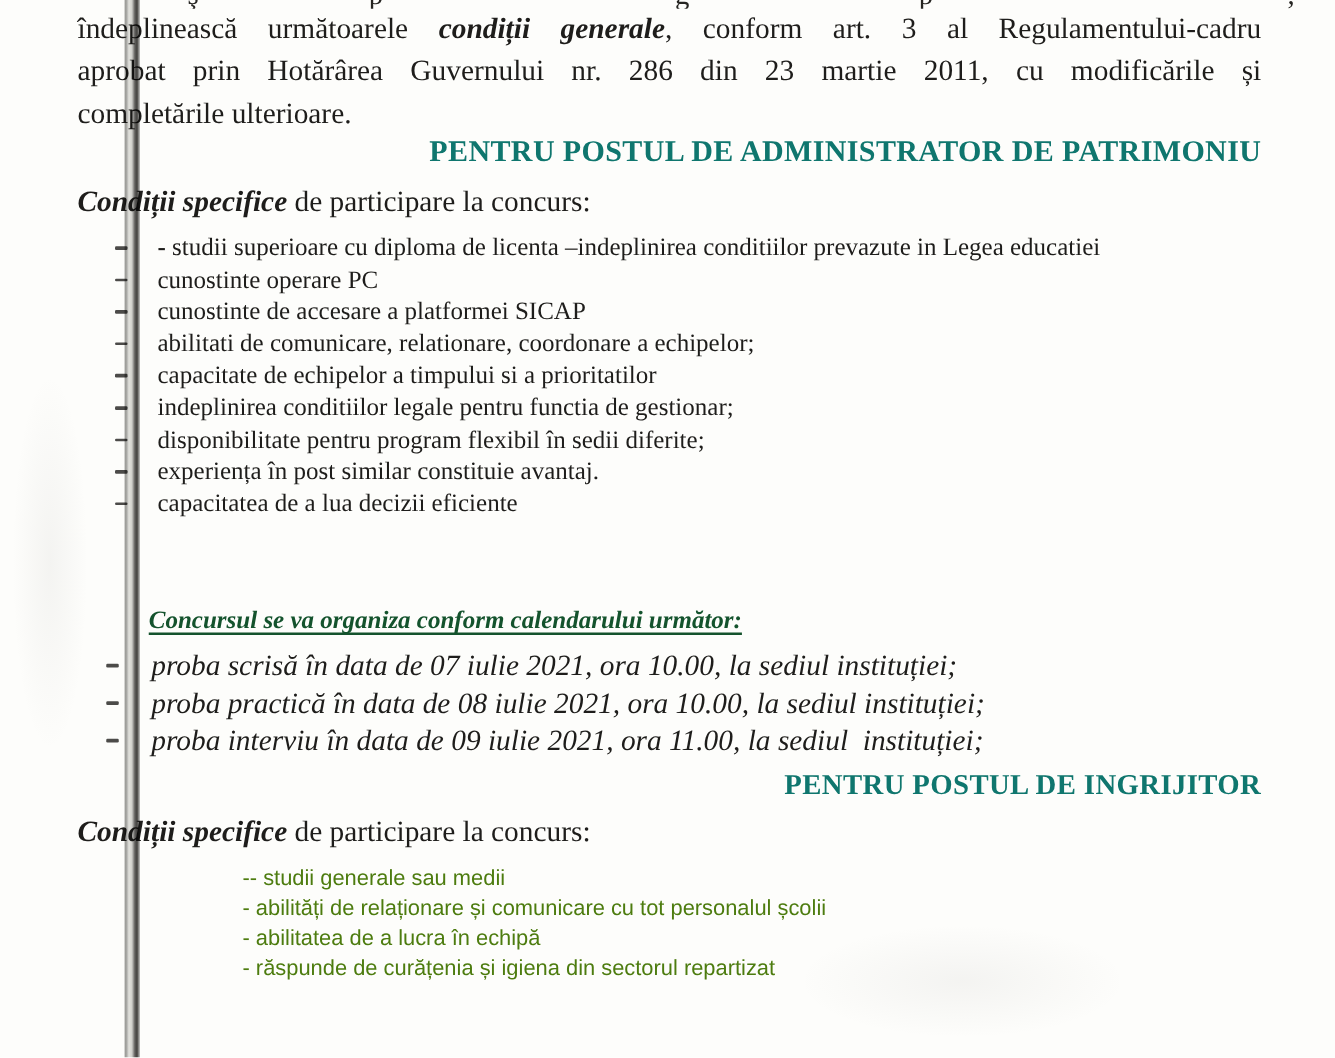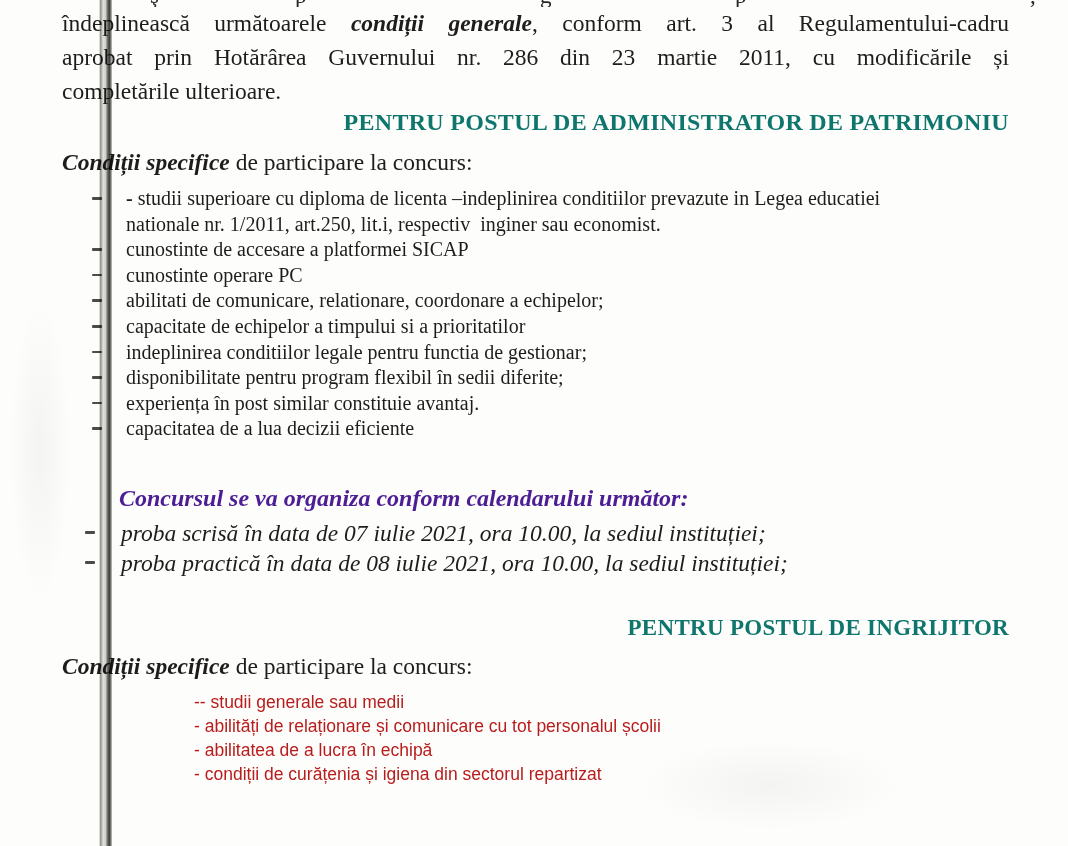--- a/index.html
+++ b/index.html
@@ -55,33 +55,33 @@
   .list-admin .row{position:relative;padding-left:64px;line-height:25.6px;white-space:pre-wrap;}
   .row.mdash::before{
     content:"";position:absolute;left:30px;top:11px;width:10px;height:2.6px;
     background:#4c4b49;border-radius:1px;
   }
   .lead-dash{font-weight:bold;}
 
   
   .cal-heading{
     position:absolute;left:119px;top:485px;z-index:1;
-    font-size:24px;font-weight:bold;font-style:italic;color:#4c1d95;
-    text-decoration-thickness:2.4px;text-underline-offset:4px;
+    font-size:20px;font-weight:bold;font-style:italic;color:#14532d;
+    text-decoration:underline;text-decoration-thickness:2.4px;text-underline-offset:4px;
   }
   .list-cal{position:absolute;left:62px;top:518px;width:947px;z-index:1;
     font-size:23.5px;font-style:italic;}
   .list-cal .row{position:relative;padding-left:59px;line-height:30px;white-space:pre-wrap;}
   .list-cal .row.mdash::before{left:23px;top:13px;}
 
   
   .list-ing{
     position:absolute;left:62px;top:690px;width:947px;z-index:1;
     font-family:"Liberation Sans","DejaVu Sans",sans-serif;
-    font-size:17.5px;color:#b91c1c;
+    font-size:17.5px;color:#4d7c0f;
   }
   .list-ing .row{padding-left:132px;line-height:24px;}
 
   
   .smudge{position:absolute;border-radius:50%;background:radial-gradient(closest-side,rgba(120,118,112,.07),rgba(120,118,112,0));pointer-events:none;}
   .sm1{left:640px;top:740px;width:260px;height:90px;}
   .sm2{left:10px;top:300px;width:60px;height:300px;}
 </style>
 </head>
 <body>
@@ -101,45 +101,45 @@
     <div class="ln">aprobat prin Hotărârea Guvernului nr. 286 din 23 martie 2011, cu modificările și</div>
     <div class="ln last">completările ulterioare.</div>
   </div>
 
   <div class="sec-heading h-admin">PENTRU POSTUL DE ADMINISTRATOR DE PATRIMONIU</div>
 
   <div class="cond-label cond1"><span class="em-bi">Condiții specifice</span><span> de participare la concurs:</span></div>
 
   <div class="list-admin">
     <div class="row mdash" style="white-space:nowrap;"><span class="lead-dash">-</span><span> studii superioare cu diploma de licenta –indeplinirea conditiilor prevazute in Legea educatiei</span></div>
-    <div class="row">nationale nr. 1/2011, art.250, lit.i, respectiv  inginer sau economist.</div>
+    <div class="row mdash">cunostinte operare PC</div>
     <div class="row mdash">cunostinte de accesare a platformei SICAP</div>
-    <div class="row mdash">cunostinte operare PC</div>
     <div class="row mdash">abilitati de comunicare, relationare, coordonare a echipelor;</div>
     <div class="row mdash">capacitate de echipelor a timpului si a prioritatilor</div>
     <div class="row mdash">indeplinirea conditiilor legale pentru functia de gestionar;</div>
     <div class="row mdash">disponibilitate pentru program flexibil în sedii diferite;</div>
     <div class="row mdash">experiența în post similar constituie avantaj.</div>
     <div class="row mdash">capacitatea de a lua decizii eficiente</div>
   </div>
 
   <div class="cal-heading">Concursul se va organiza conform calendarului următor:</div>
   <div class="list-cal">
     <div class="row mdash">proba scrisă în data de 07 iulie 2021, ora 10.00, la sediul instituției;</div>
     <div class="row mdash">proba practică în data de 08 iulie 2021, ora 10.00, la sediul instituției;</div>
+    <div class="row mdash">proba interviu în data de 09 iulie 2021, ora 11.00, la sediul  instituției;</div>
   </div>
 
   <div class="sec-heading h-ingrijitor">PENTRU POSTUL DE INGRIJITOR</div>
 
   <div class="cond-label cond2"><span class="em-bi">Condiții specifice</span><span> de participare la concurs:</span></div>
 
   <div class="list-ing">
     <div class="row">-- studii generale sau medii</div>
     <div class="row">- abilități de relaționare și comunicare cu tot personalul școlii</div>
     <div class="row">- abilitatea de a lucra în echipă</div>
-    <div class="row">- condiții de curățenia și igiena din sectorul repartizat</div>
+    <div class="row">- răspunde de curățenia și igiena din sectorul repartizat</div>
   </div>
 
   <div class="smudge sm1"></div>
   <div class="smudge sm2"></div>
   <div class="scanline"></div>
 
 </div>
 
 </body></html>

